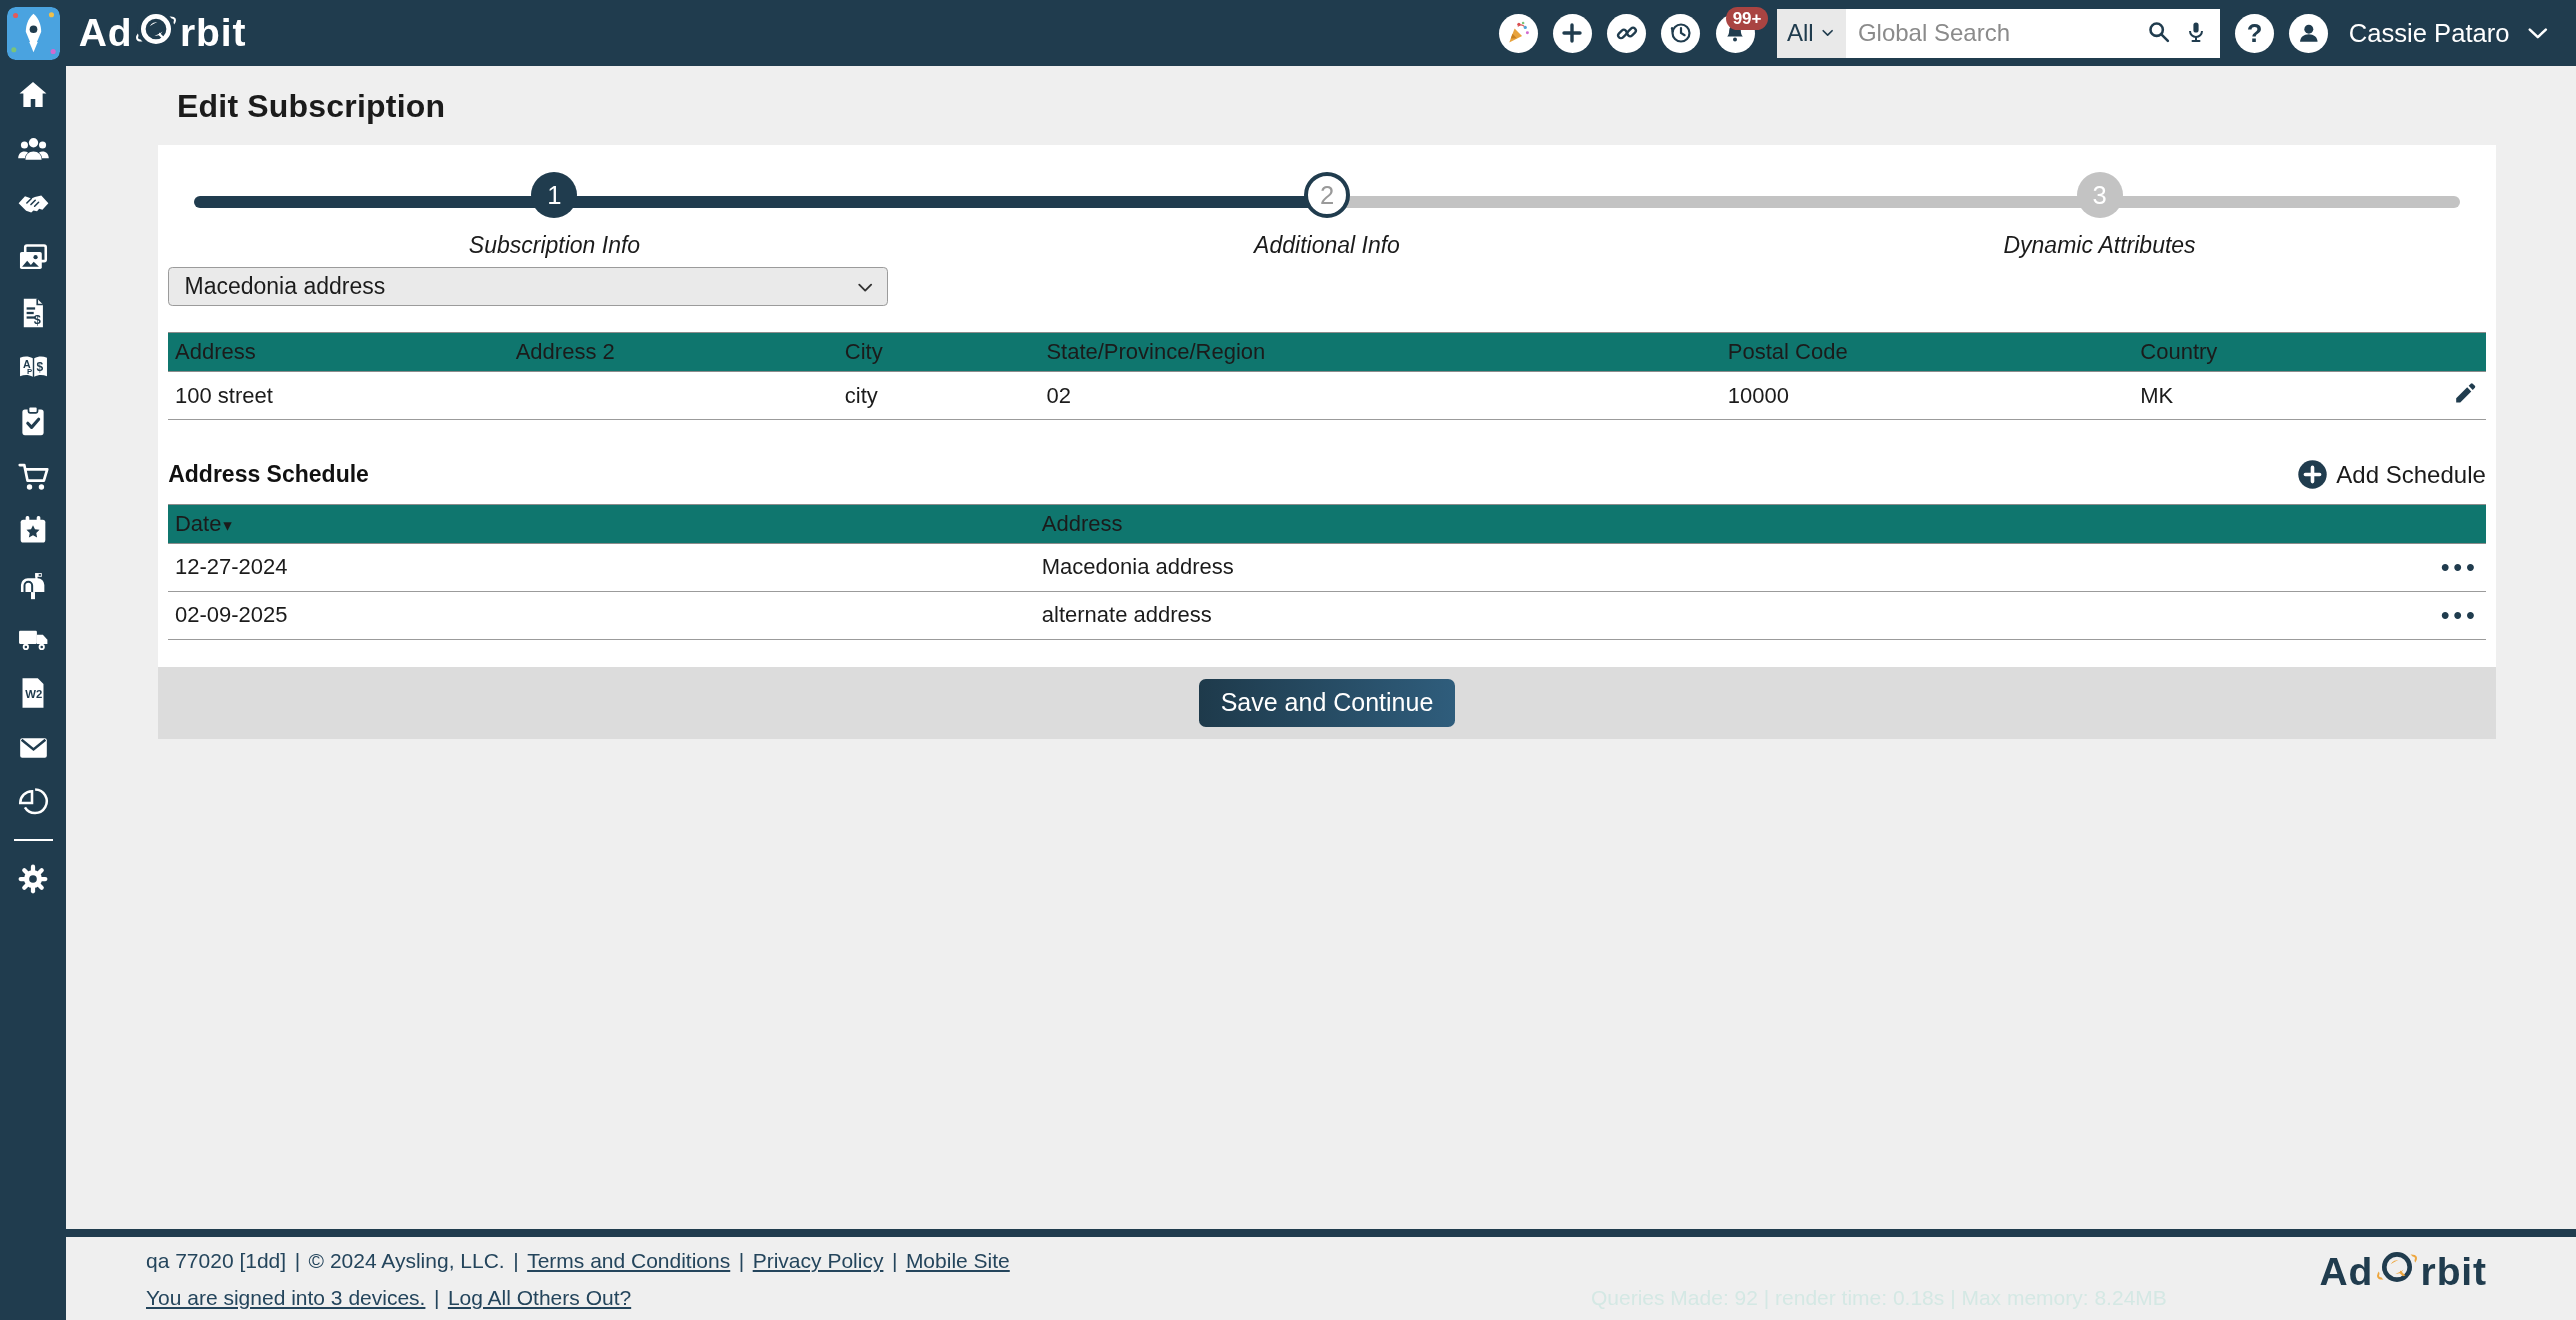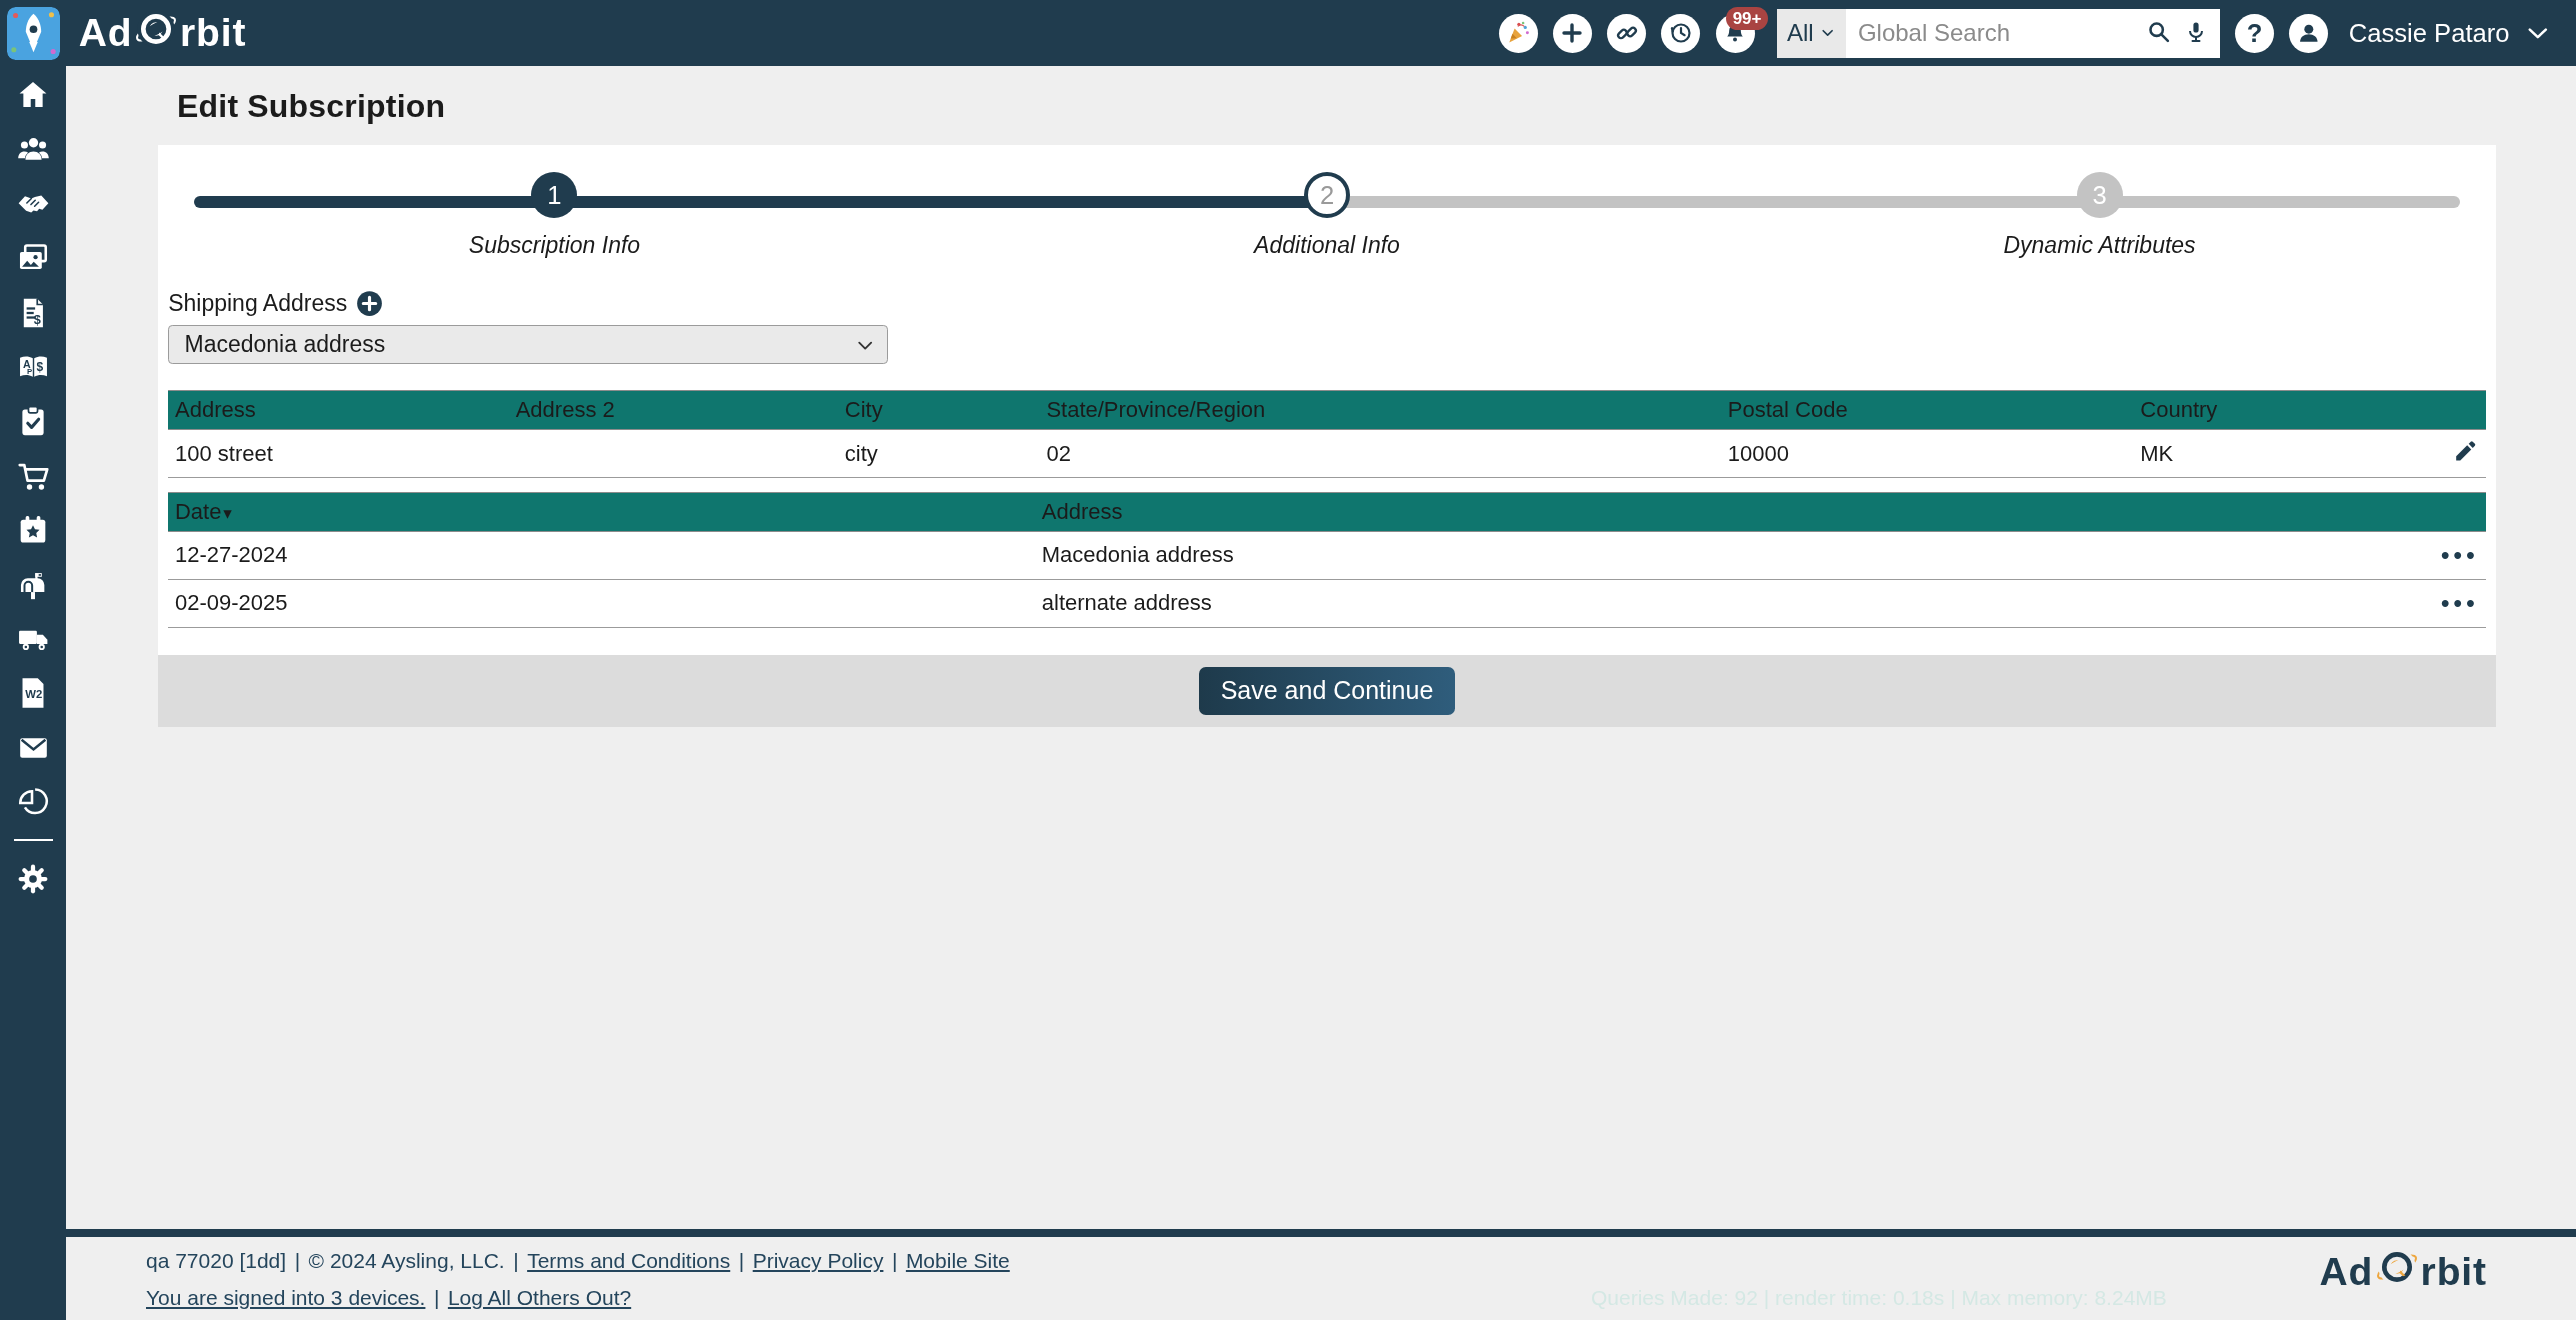--- a/index.html
+++ b/index.html
@@ -363,29 +363,20 @@
           <div class="step-circle">2</div>
           <div class="step-label">Additional Info</div>
         </div>
         <div class="step step-upcoming">
           <div class="step-circle">3</div>
           <div class="step-label">Dynamic Attributes</div>
         </div>
       </div>
     </div>
 
-    <div class="field-label-row">
-      <span class="field-label">Shipping Address</span>
-      <button class="icon-btn plus-circle-sm">
-        <svg width="27" height="27" viewBox="0 0 24 24">
-            <circle cx="12" cy="12" r="11" fill="#203c4e"></circle>
-            <path d="M12 6.5v11M6.5 12h11" stroke="#fff" stroke-width="2.8" stroke-linecap="round"></path>
-          </svg>
-      </button>
-    </div>
     <div class="select-box">
       <span>Macedonia address</span>
       <svg width="20.4" height="20.4" viewBox="0 0 24 24">
           <path d="M5 9l7 7 7-7" fill="none" stroke="#333" stroke-width="2.2" stroke-linecap="round" stroke-linejoin="round"></path>
         </svg>
     </div>
 
     <table>
       <colgroup>
         <col style="width:14.7%">
@@ -420,20 +411,32 @@
               <svg width="25.6" height="25.6" viewBox="0 0 24 24" fill="#203c4e">
                 <path d="M14.7 5.5l3.8 3.8 2-2a1.3 1.3 0 0 0 0-1.8l-2-2a1.3 1.3 0 0 0-1.8 0z"></path>
                 <path d="M13.3 6.9L3 17.2V21h3.8L17.1 10.7z"></path>
               </svg>
             </button>
           </td>
         </tr>
       </tbody>
     </table>
 
+    <div class="section-row">
+      <span class="section-title">Address Schedule</span>
+      <button class="add-btn">
+        <span class="plus-circle">
+          <svg width="31" height="31" viewBox="0 0 24 24">
+              <circle cx="12" cy="12" r="11" fill="#203c4e"></circle>
+              <path d="M12 6.5v11M6.5 12h11" stroke="#fff" stroke-width="2.8" stroke-linecap="round"></path>
+            </svg>
+        </span>
+        <span>Add Schedule</span>
+      </button>
+    </div>
 
     <table style="margin-top:13.6px">
       <colgroup>
           <col style="width:37.4%">
           <col style="width:57.6%">
           <col style="width:5%">
         </colgroup>
       <thead>
         <tr>
           <th>

